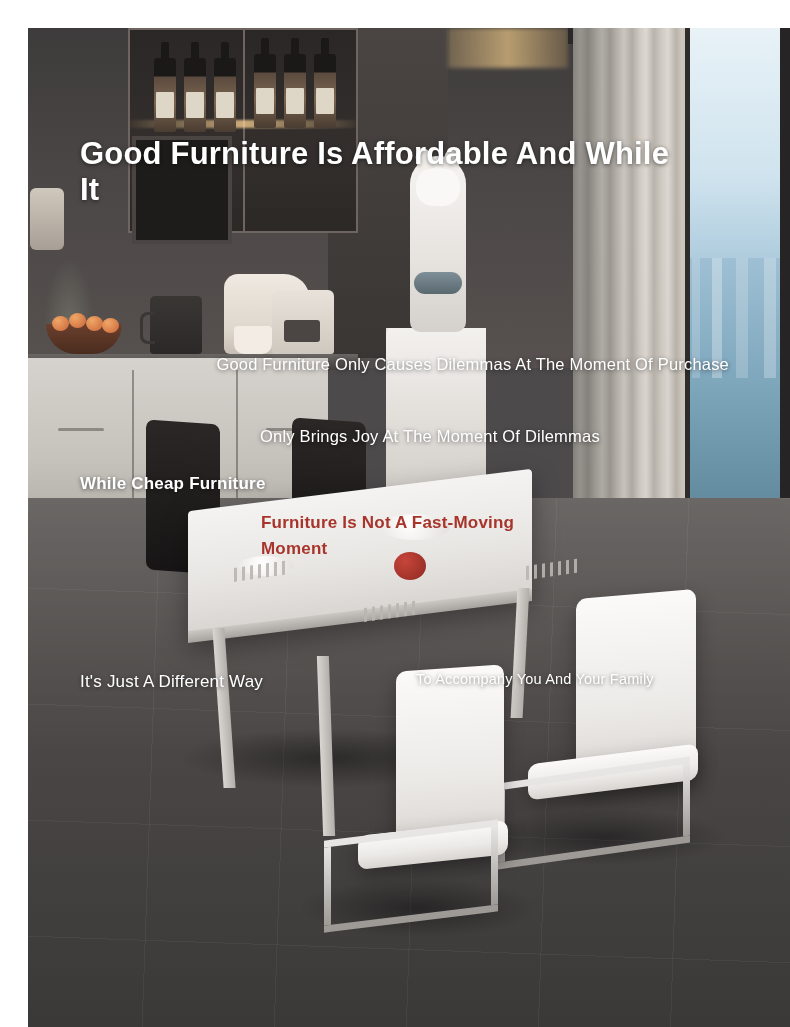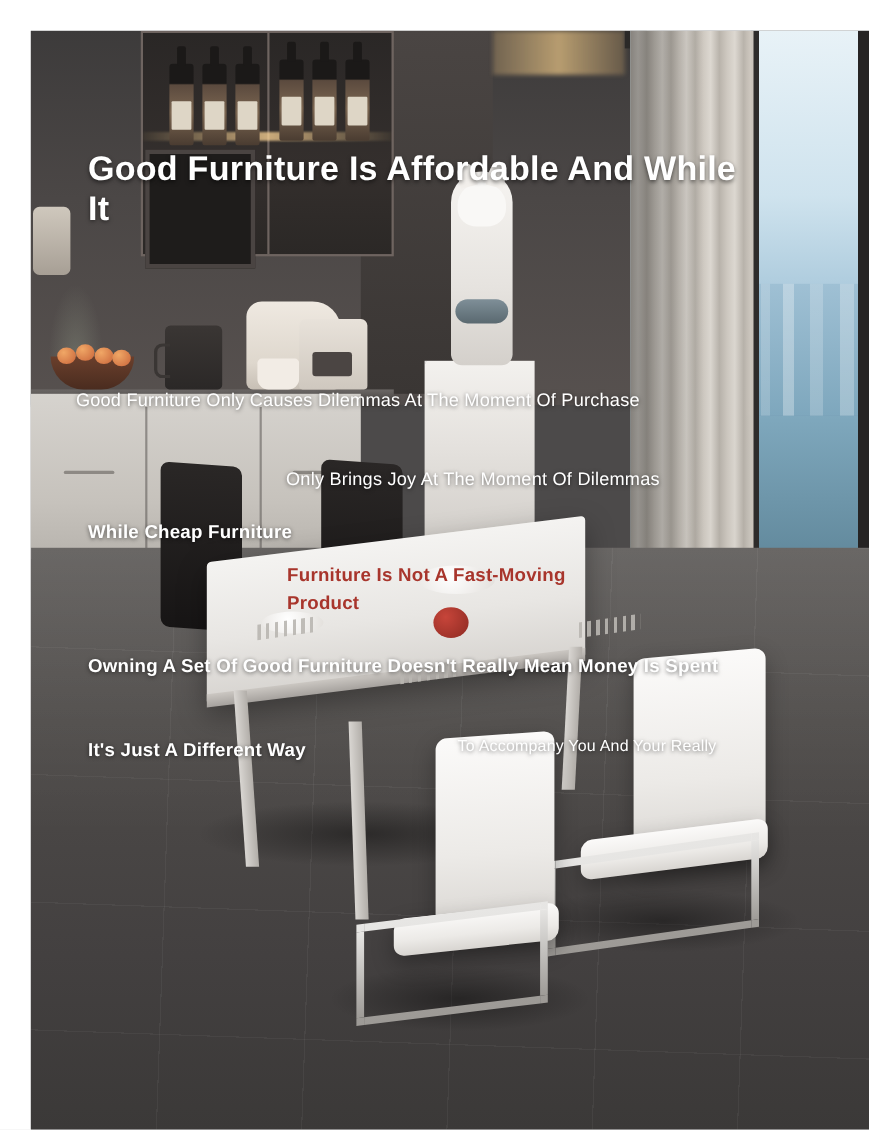--- a/index.html
+++ b/index.html
@@ -427,20 +427,21 @@
     width: 600px;
     font-size: 31px;
     font-weight: bold;
     line-height: 1.16;
   }
   .line-1 {
     left: 69px; top: 355px;
     width: 660px;
     font-size: 16.5px;
     font-weight: 500;
+    text-align: right;
   }
   .line-2 {
     left: 80px; top: 434px;
     width: 230px;
     font-size: 17px;
     font-weight: bold;
     margin-top: 40px;
   }
   .line-3 {
     left: 260px; top: 424px;
@@ -461,21 +462,21 @@
   .line-5 {
     left: 80px; top: 596px;
     width: 700px;
     font-size: 17px;
     font-weight: bold;
   }
   .line-6 {
     left: 80px; top: 669px;
     width: 210px;
     font-size: 17px;
-    font-weight: bold;
+    font-weight: normal;
     line-height: 1.5;
   }
   .line-7 {
     left: 416px; top: 668px;
     width: 250px;
     font-size: 14.5px;
     font-weight: 500;
     line-height: 1.55;
   }
 </style>
@@ -577,18 +578,17 @@
     <div class="chair-white cw1"></div>
     <div class="chair-white cw1-seat"></div>
     <div class="chrome chrome-1"></div>
 
   </div>
 
   <div class="t headline">Good Furniture Is Affordable And While It</div>
   <div class="t line-1">Good Furniture Only Causes Dilemmas At The Moment Of Purchase</div>
   <div class="t line-2">While Cheap Furniture</div>
   <div class="t line-3">Only Brings Joy At The Moment Of Dilemmas</div>
-  <div class="t line-4">Furniture Is Not A Fast-Moving Product</div>
-  <div class="t line-5">Owning A Set Of Good Furniture Doesn't Really Mean Money Is Spent</div>
+  <div class="t line-4">Furniture Is Not A Fast-Moving Moment</div>
   <div class="t line-6">It's Just A Different Way</div>
-  <div class="t line-7">To Accompany You And Your Really</div>
+  <div class="t line-7">To Accompany You And Your Family</div>
 
 </div>
 
 </body></html>

